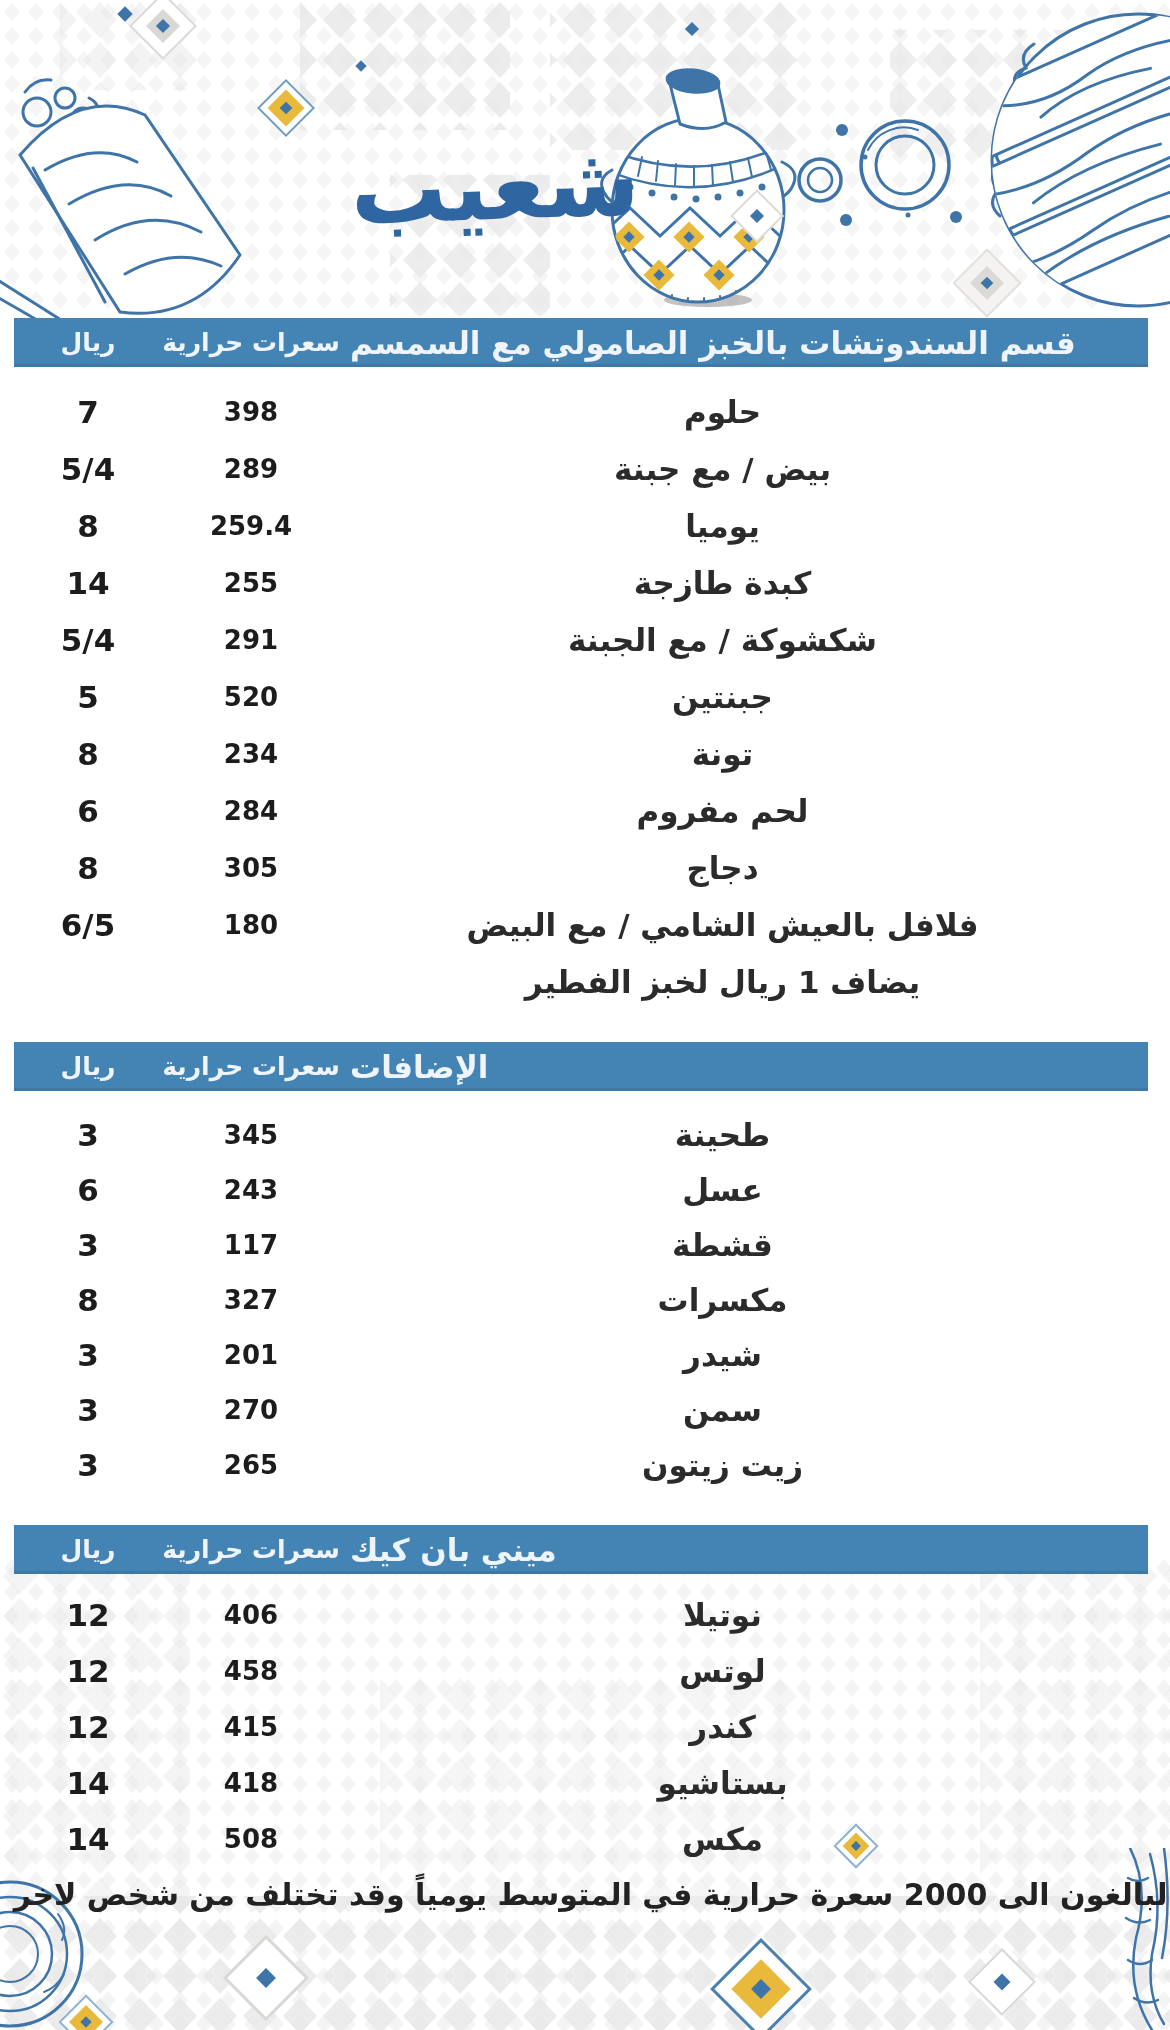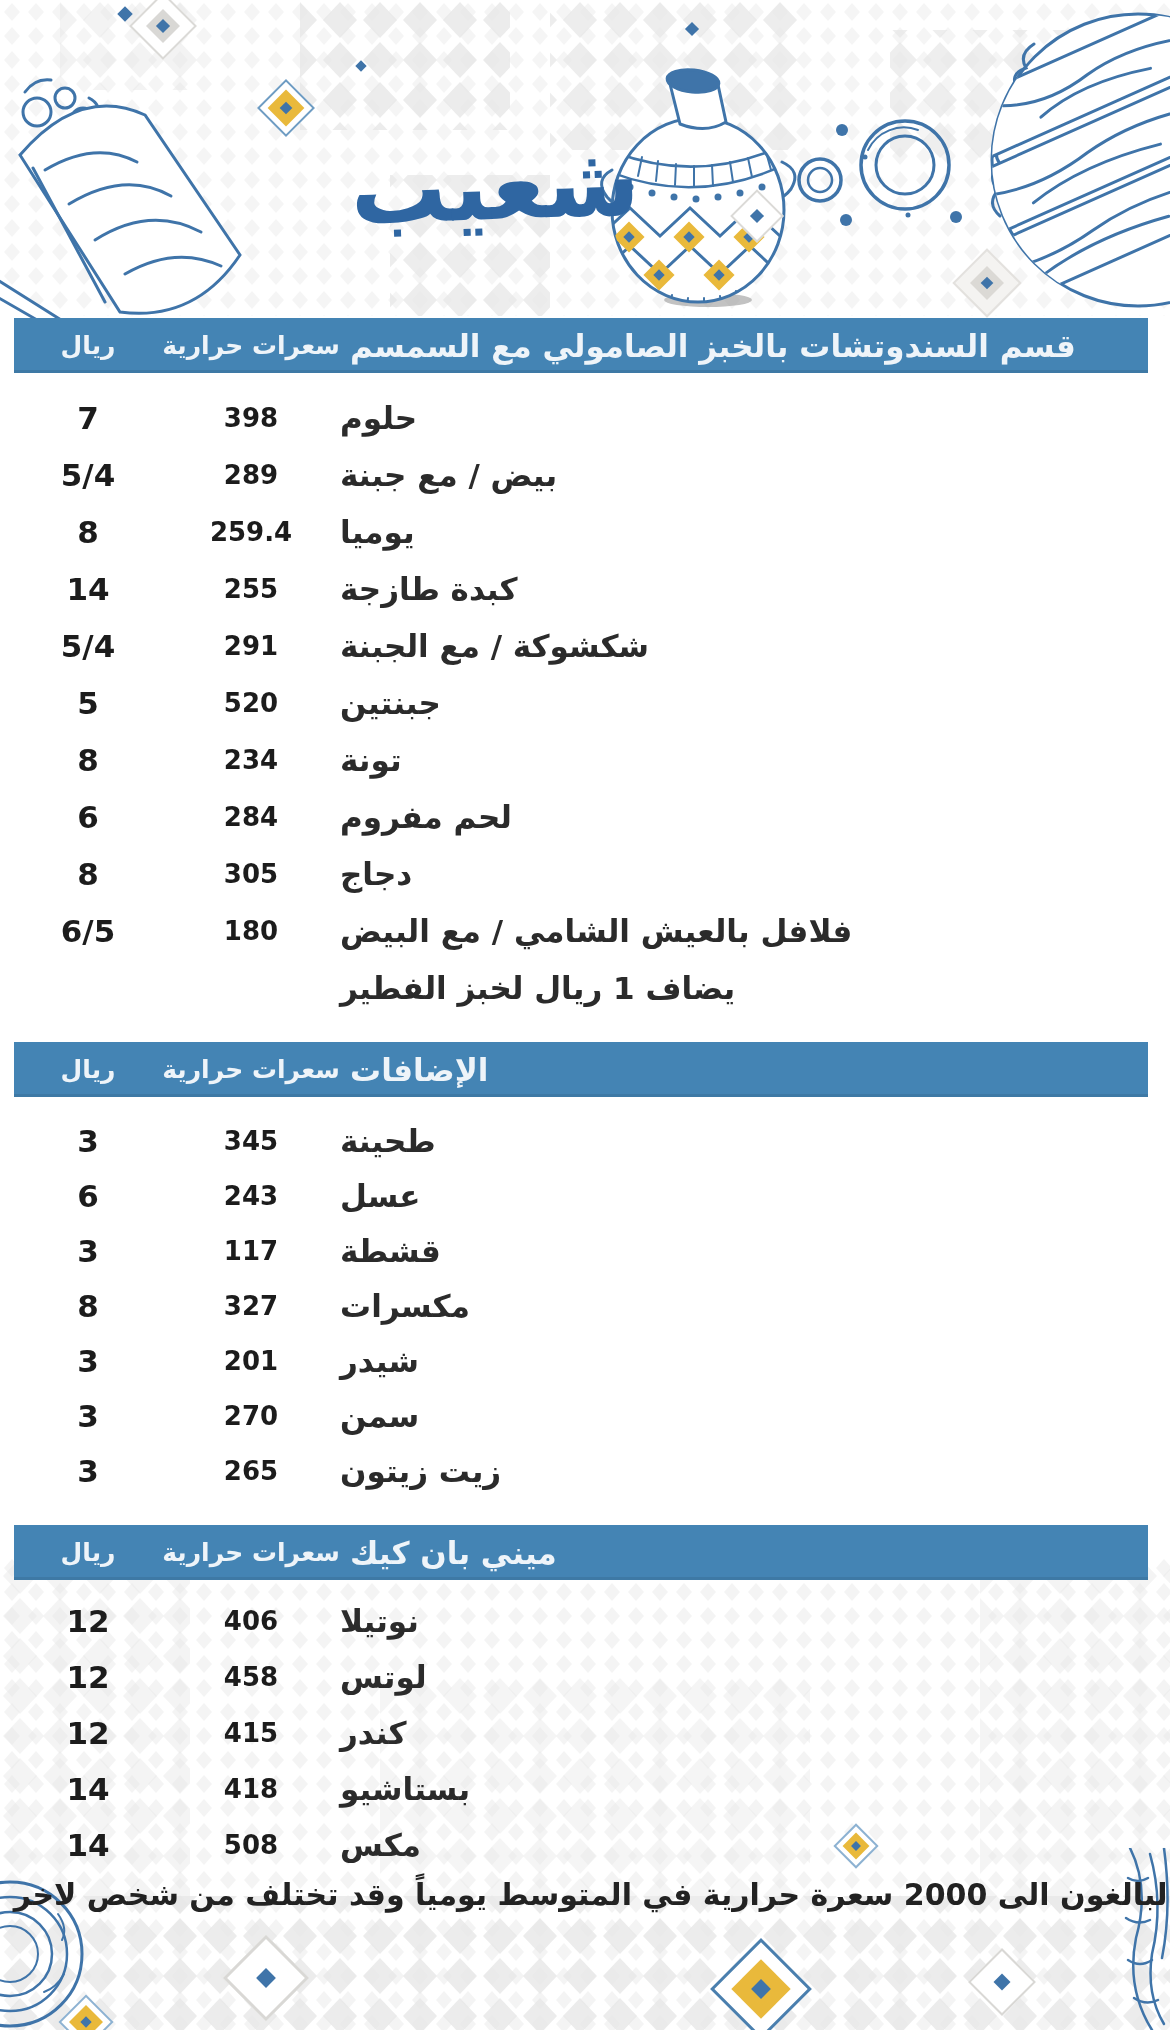--- a/index.html
+++ b/index.html
@@ -15,31 +15,31 @@
     background:#ffffff;overflow:hidden;
     font-family:"DejaVu Sans",sans-serif;color:var(--text-dark);
   }
   svg{display:block}
   .bg-layer{position:absolute;left:0;z-index:0;pointer-events:none}
   .deco{position:absolute;z-index:1;pointer-events:none}
 
   
   .section{position:absolute;left:14px;width:1134px;z-index:3}
   .bar{
-    height:55px;background:var(--header-bar);color:var(--header-text);
+    height:49px;background:var(--header-bar);color:var(--header-text);
     display:grid;grid-template-columns:148px 178px 1fr;align-items:center;
     box-shadow:inset 0 -3px 0 rgba(0,0,0,.08);
   }
   .bar .col-h{text-align:center;font-size:25px;font-weight:600;direction:rtl}
   .bar .title{text-align:left;padding-left:10px;padding-right:44px;font-size:31px;font-weight:bold;direction:rtl;white-space:nowrap}
   .rows{margin-top:16px}
   .row{display:grid;grid-template-columns:148px 178px 1fr;align-items:center}
   .row .price{text-align:center;font-size:31px;font-weight:bold;color:#1c1c1c}
   .row .cal{text-align:center;font-size:26px;font-weight:bold;color:#1c1c1c}
-  .row .name{text-align:left;padding-right:43px;font-size:31px;font-weight:bold;color:#2b2b2b;direction:rtl}
+  .row .name{text-align:center;padding-right:43px;font-size:31px;font-weight:bold;color:#2b2b2b;direction:rtl}
 
   .footer-note{
     position:absolute;left:110px;right:0;top:1869px;height:50px;z-index:3;
     display:flex;align-items:center;justify-content:center;
     font-size:30px;font-weight:bold;color:#222;direction:rtl;white-space:nowrap;
   }
 
   
   .logo{
     position:absolute;left:375px;top:118px;width:240px;height:135px;z-index:2;

